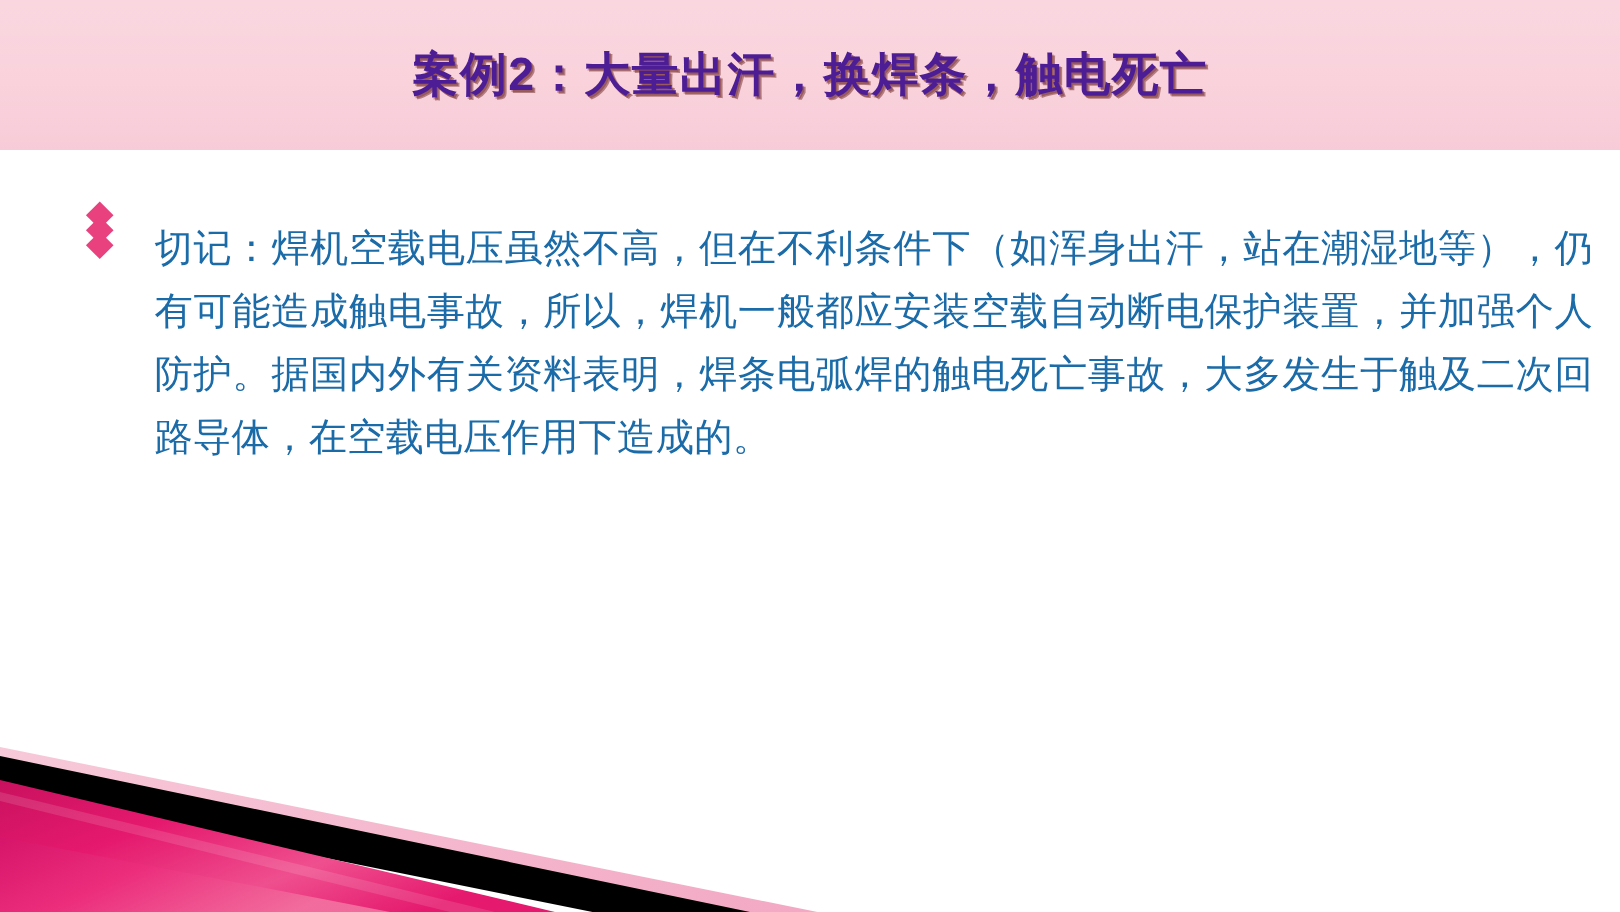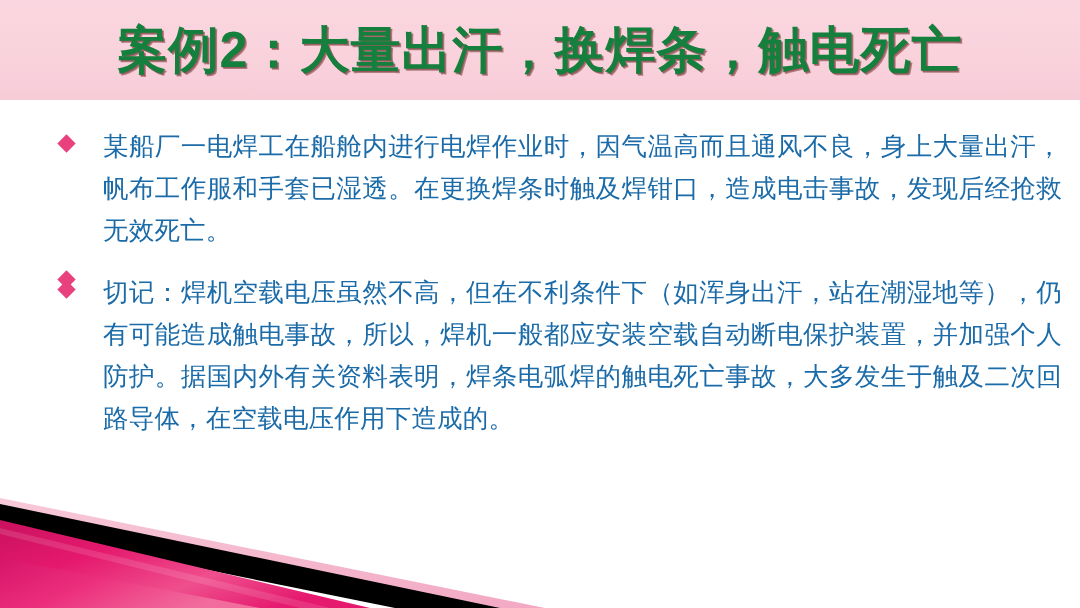--- a/index.html
+++ b/index.html
@@ -50,24 +50,24 @@
 
   .slide-title {
     position: absolute;
     left: 0;
     top: 0;
     width: 1080px;
     height: 100px;
     display: flex;
     align-items: center;
     justify-content: center;
-    font-size: 50px;
+    font-size: 31px;
     font-weight: bold;
     letter-spacing: 1px;
-    color: #15803d;
+    color: #4c1d95;
     text-shadow: 2px 2px 0 rgba(90, 20, 20, 0.45),
                  1px 1px 0 rgba(120, 30, 30, 0.35);
     white-space: nowrap;
   }
 
   
   .body-area {
     position: absolute;
     left: 0;
     top: 103px;
@@ -148,21 +148,20 @@
   </div>
   <div class="header-underline"></div>
 
   <div class="slide-title">案例2：大量出汗，换焊条，触电死亡</div>
 
   <div class="body-area">
     <div class="bullet-list">
 
       <div class="bullet-item">
         <span class="bullet-marker"></span>
-        <div class="bullet-text">某船厂一电焊工在船舱内进行电焊作业时，因气温高而且通风不良，身上大量出汗，帆布工作服和手套已湿透。在更换焊条时触及焊钳口，造成电击事故，发现后经抢救无效死亡。</div>
       </div>
 
       <div class="bullet-item">
         <span class="bullet-marker"></span>
       </div>
 
       <div class="bullet-item">
         <span class="bullet-marker"></span>
         <div class="bullet-text">切记：焊机空载电压虽然不高，但在不利条件下（如浑身出汗，站在潮湿地等），仍有可能造成触电事故，所以，焊机一般都应安装空载自动断电保护装置，并加强个人防护。据国内外有关资料表明，焊条电弧焊的触电死亡事故，大多发生于触及二次回路导体，在空载电压作用下造成的。</div>
       </div>

